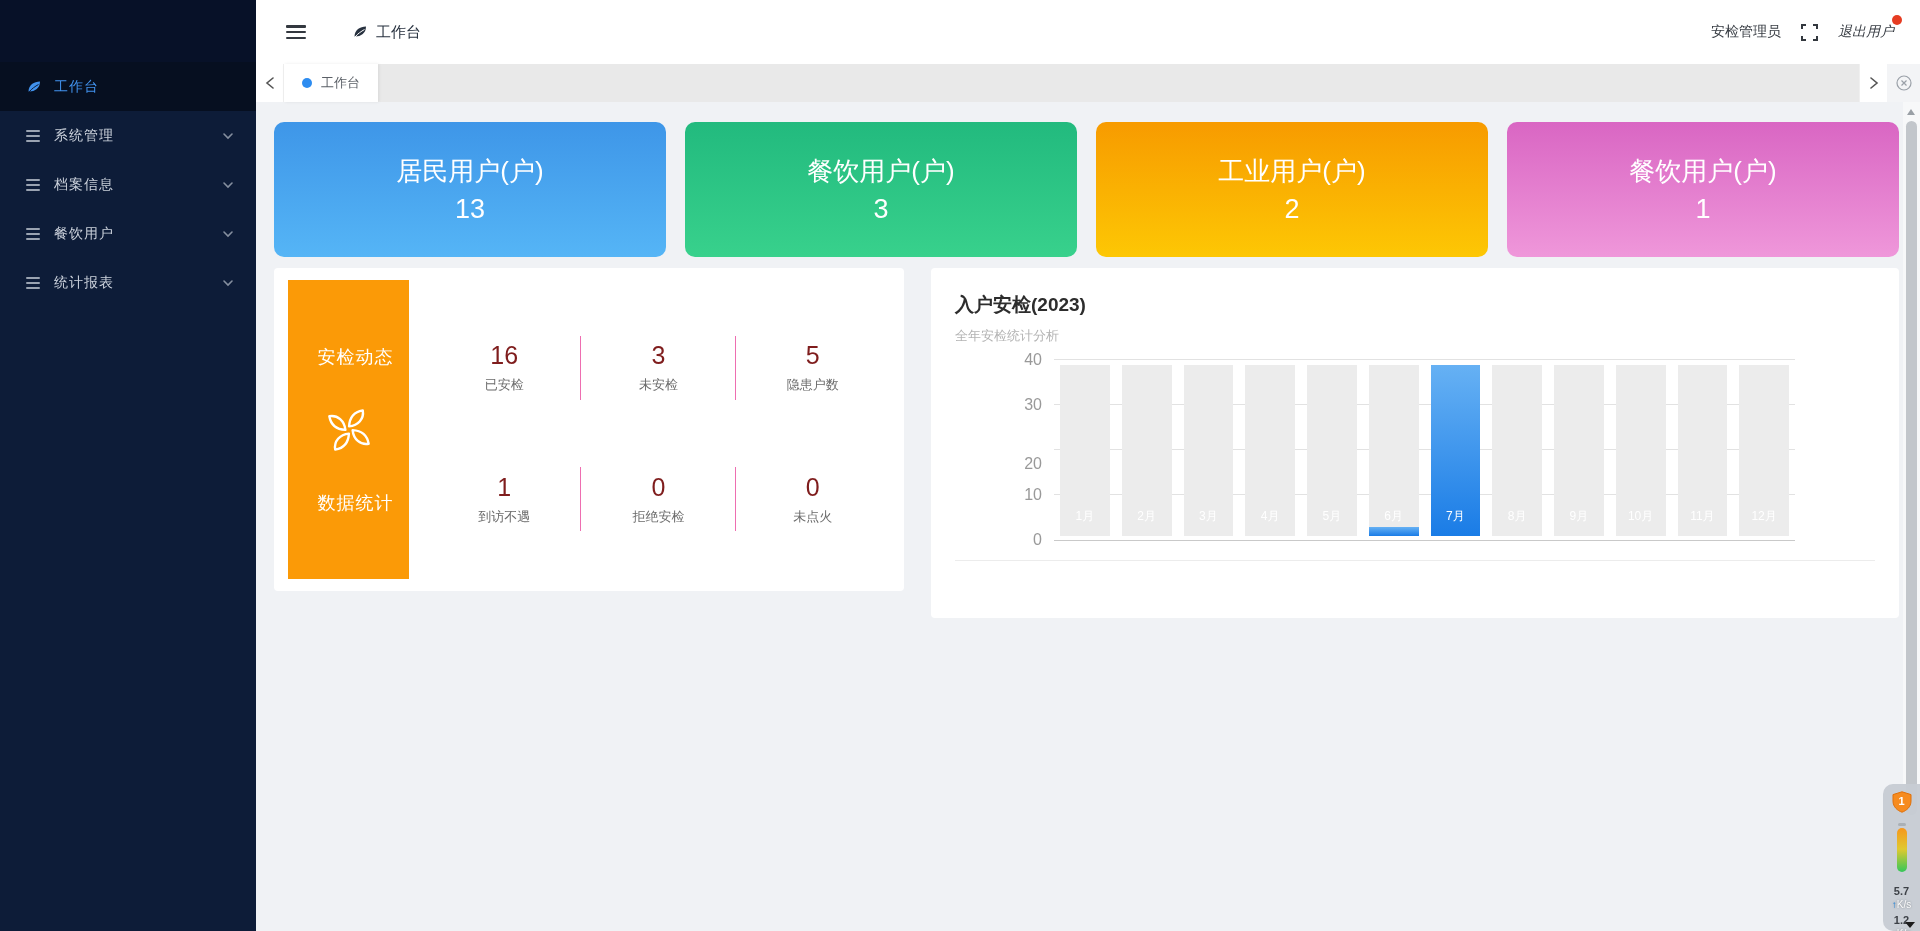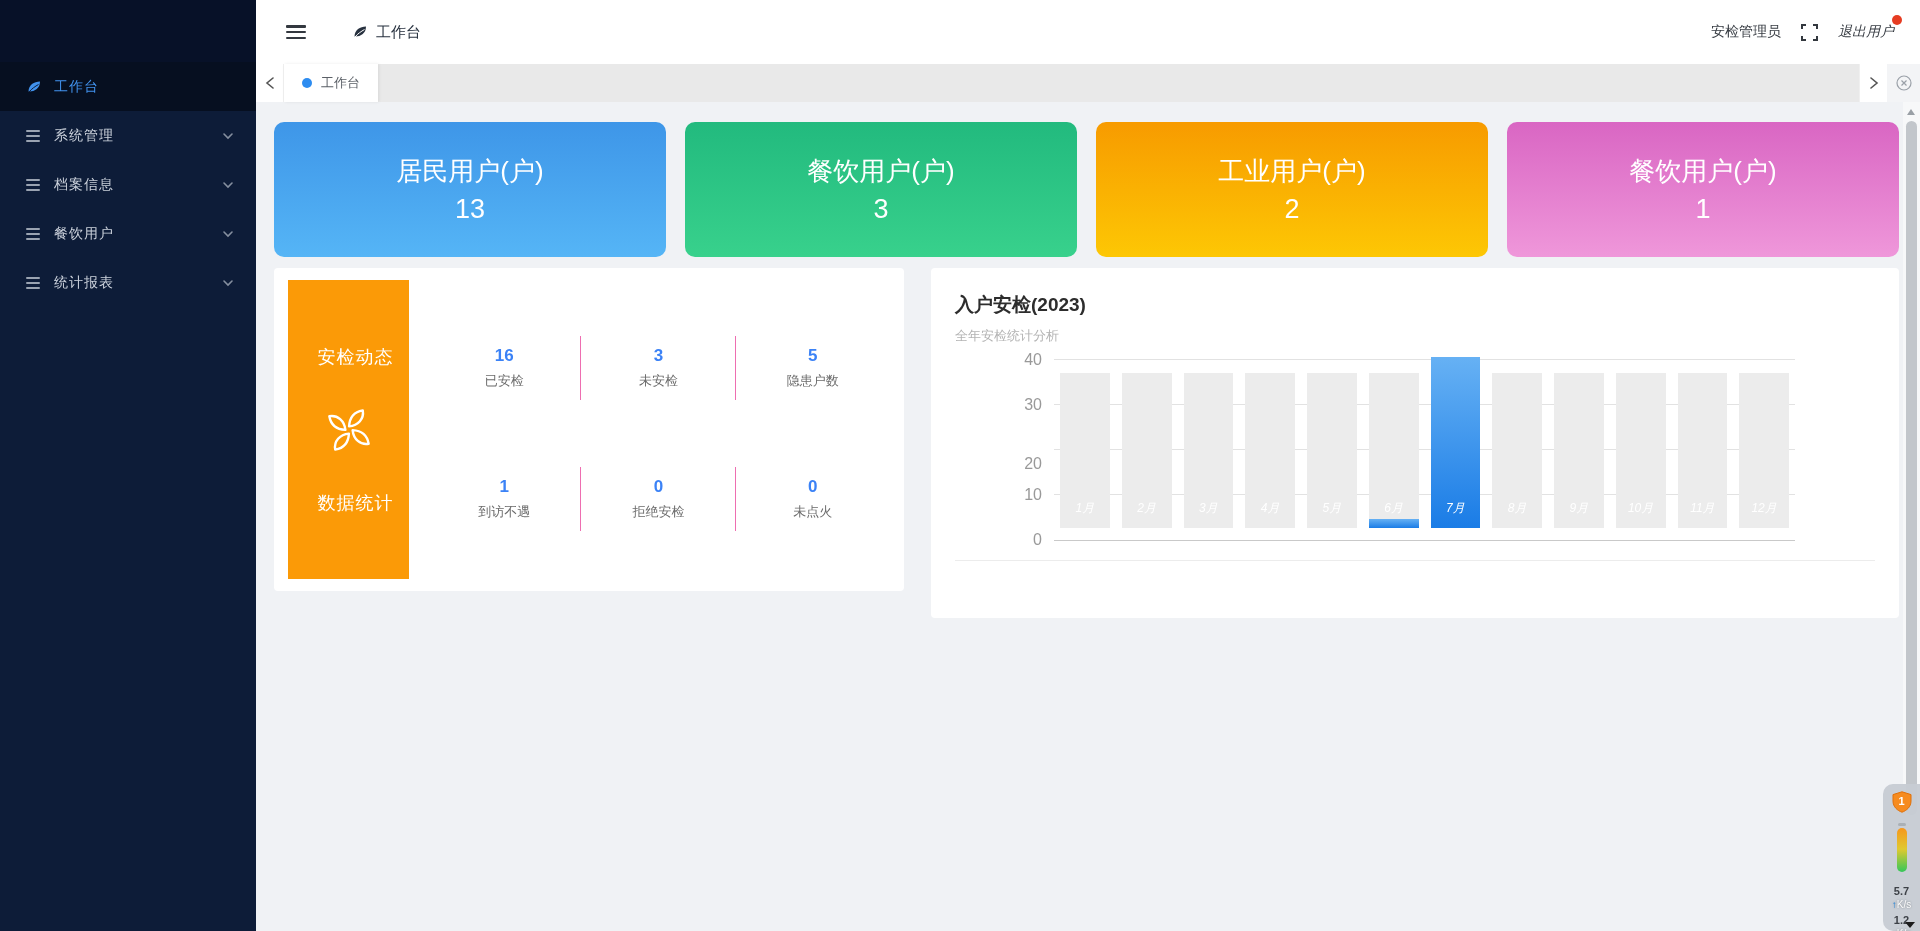--- a/index.html
+++ b/index.html
@@ -54,35 +54,35 @@
 
   .panels-row { display:flex; gap:27px; margin-top:11px; align-items:flex-start; }
   .summary-panel { width:630px; flex:0 0 630px; height:323px; background:#fff; border-radius:4px;
     padding:12px 14px; display:flex; }
   .orange-block { width:121px; flex:0 0 121px; height:299px; background:#fb9a07; color:#fff;
     display:flex; flex-direction:column; align-items:center; justify-content:center; gap:34px; }
   .orange-block .ob-text { font-size:18px; letter-spacing:1px;margin-left:14px; }
   .stats-grid { flex:1; display:grid; grid-template-columns:1fr 1fr 1fr; grid-template-rows:1fr 1fr;
     padding:22px 0 14px 18px; }
   .stat-cell { position:relative; display:flex; flex-direction:column; align-items:center; justify-content:center; gap:6px; }
-  .stat-cell .num { font-size:17px; color:#3b82f6;font-weight:bold; }
+  .stat-cell .num { font-size:25px; color:#7f1d1d; }
   .stat-cell .lbl { font-size:13px; color:#6b6b6b;text-align:center; }
   .stat-cell.vline::after { content:""; position:absolute; right:0; top:50%; transform:translateY(-50%);
     height:64px; width:1px; background:#ee6eb1; }
 
   .chart-panel { flex:1; height:350px; background:#fff; border-radius:4px; padding:24px 24px 0 24px;
     display:flex; flex-direction:column; }
   .chart-title { font-size:19px; font-weight:bold; color:#2d2d2d; }
   .chart-subtitle { font-size:13px; color:#b3b3b3; margin-top:9px; }
   .chart-plot { position:relative; height:180px; margin:16px 80px 0 99px;
     border-bottom:1px solid #c9c9c9; }
   .gridline { position:absolute; left:0; right:0; height:1px; background:#e2e2e2; z-index:0; }
   .ytick { position:absolute; left:-12px; transform:translate(-100%,50%); font-size:16px; color:#999; }
   .bars { position:absolute; inset:0; display:flex; z-index:1; }
-  .bar-slot { flex:1; position:relative; margin:12px 6px;font-style:italic; }
+  .bar-slot { flex:1; position:relative; margin:4px 6px; }
   .bar-track { position:absolute; inset:0; background:#ececec; }
   .bar-value { position:absolute; left:0; right:0; bottom:0; background:linear-gradient(180deg,#66b1f4,#1a7ce6); }
   .bar-label { position:absolute; left:0; right:0; bottom:11px; text-align:center; font-size:12px; color:#fff; z-index:2; }
   .chart-footer { border-top:1px solid #ececec; margin-top:19px; height:13px; }
 
   
   .v-scrollbar { position:absolute; top:102px; right:0; bottom:0; width:17px; background:#f7f8f9; z-index:5; }
   .sb-arrow { position:absolute; top:7px; left:4px; width:0; height:0;
     border-left:4.5px solid transparent; border-right:4.5px solid transparent; border-bottom:6px solid #9aa0a6; }
   .sb-thumb { position:absolute; top:19px; left:3px; width:11px; height:694px; background:#c2c6cb; border-radius:6px; }

